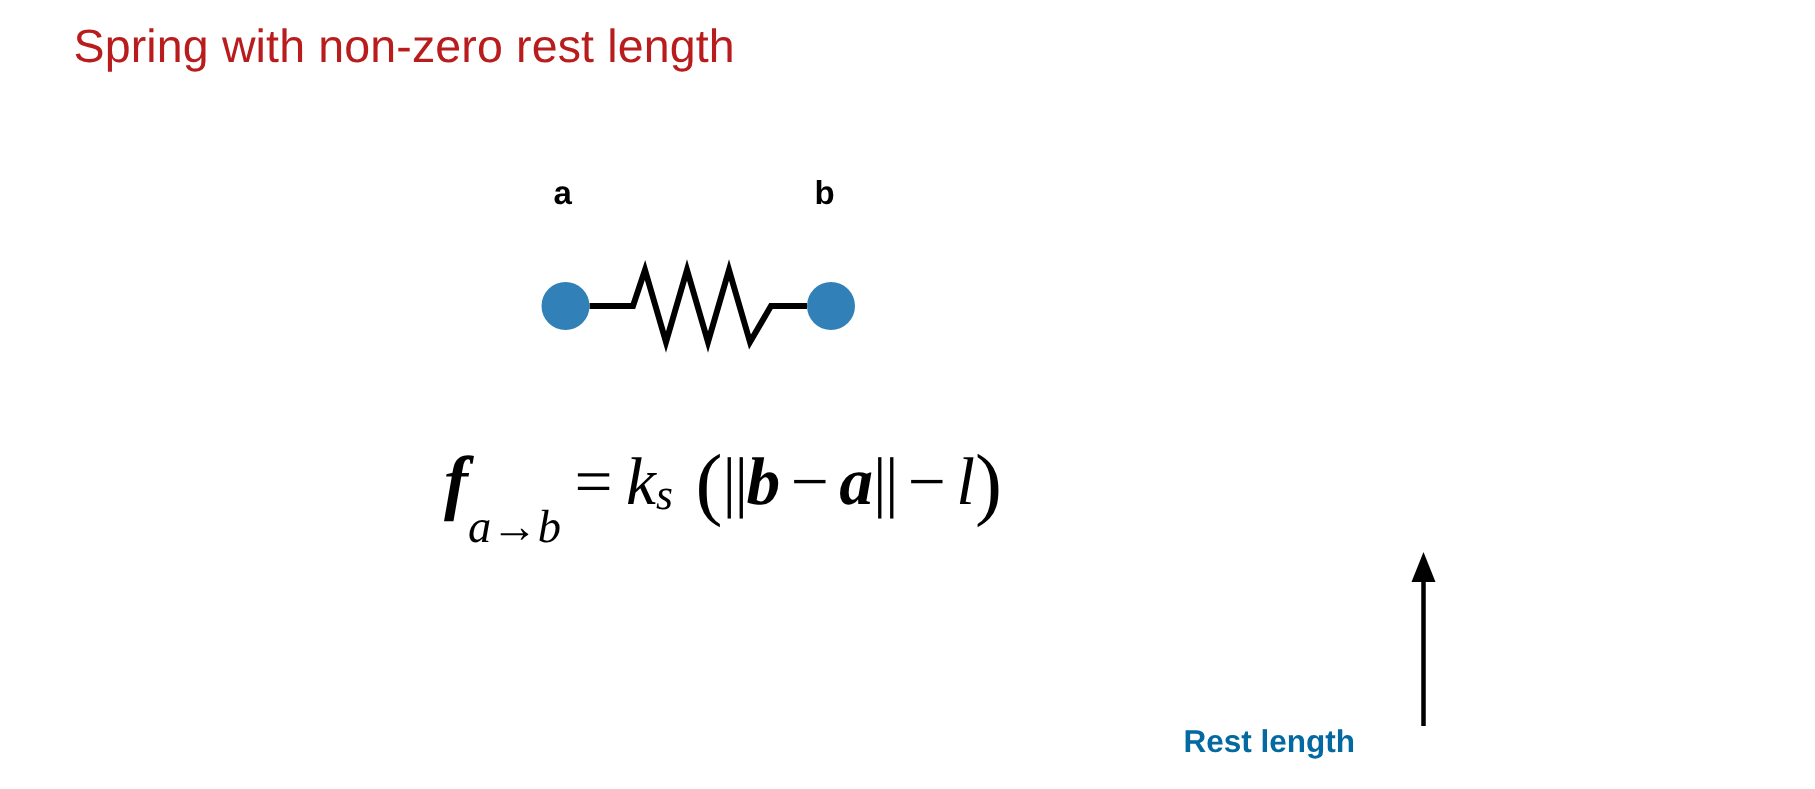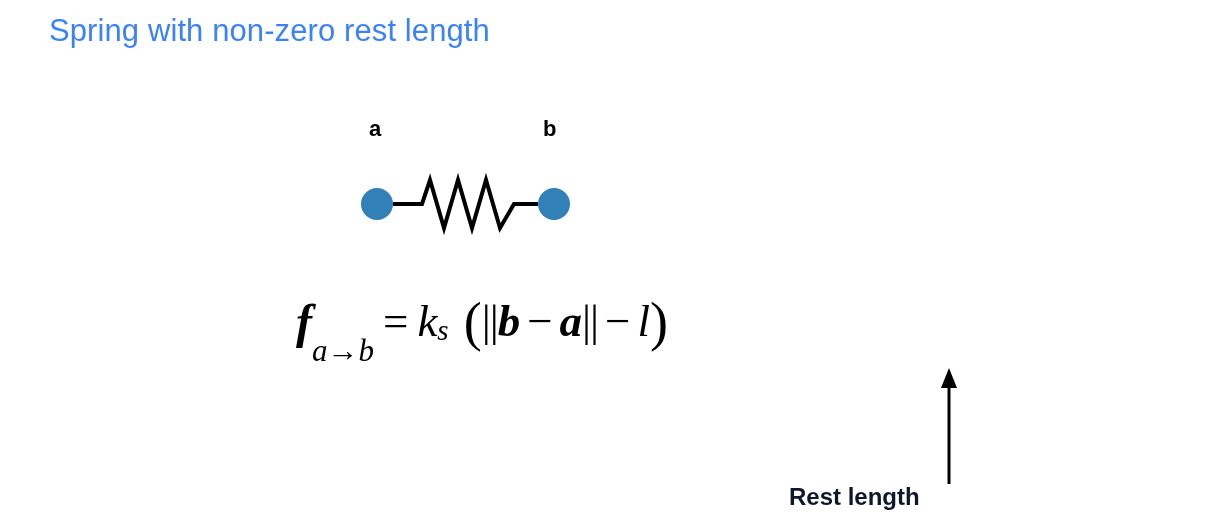--- a/index.html
+++ b/index.html
@@ -18,21 +18,21 @@
 
   
   .slide-title {
     position: absolute;
     left: 49px;
     top: 13px;
     font-family: "Liberation Sans", sans-serif;
     font-size: 31px;
     font-weight: 400;
     letter-spacing: 0.1px;
-    color: #3b82f6;
+    color: #b91c1c;
     white-space: nowrap;
   }
 
   
   .spring-figure {
     position: absolute;
     left: 340px;
     top: 110px;
     width: 250px;
     height: 130px;
@@ -138,23 +138,23 @@
   .rest-length-arrow {
     position: absolute;
     left: 933px;
     top: 366px;
   }
   .rest-length-caption {
     position: absolute;
     left: 789px;
     top: 483px;
     font-family: "Liberation Sans", sans-serif;
-    font-size: 24px;
-    font-weight: 700;
-    color: #0f172a;
+    font-size: 21px;
+    font-weight: 700;
+    color: #0369a1;
     white-space: nowrap;
   }
 </style>
 </head>
 <body>
 
 <div class="slide-title">Spring with non-zero rest length</div>
 
 <div class="spring-figure">
 

